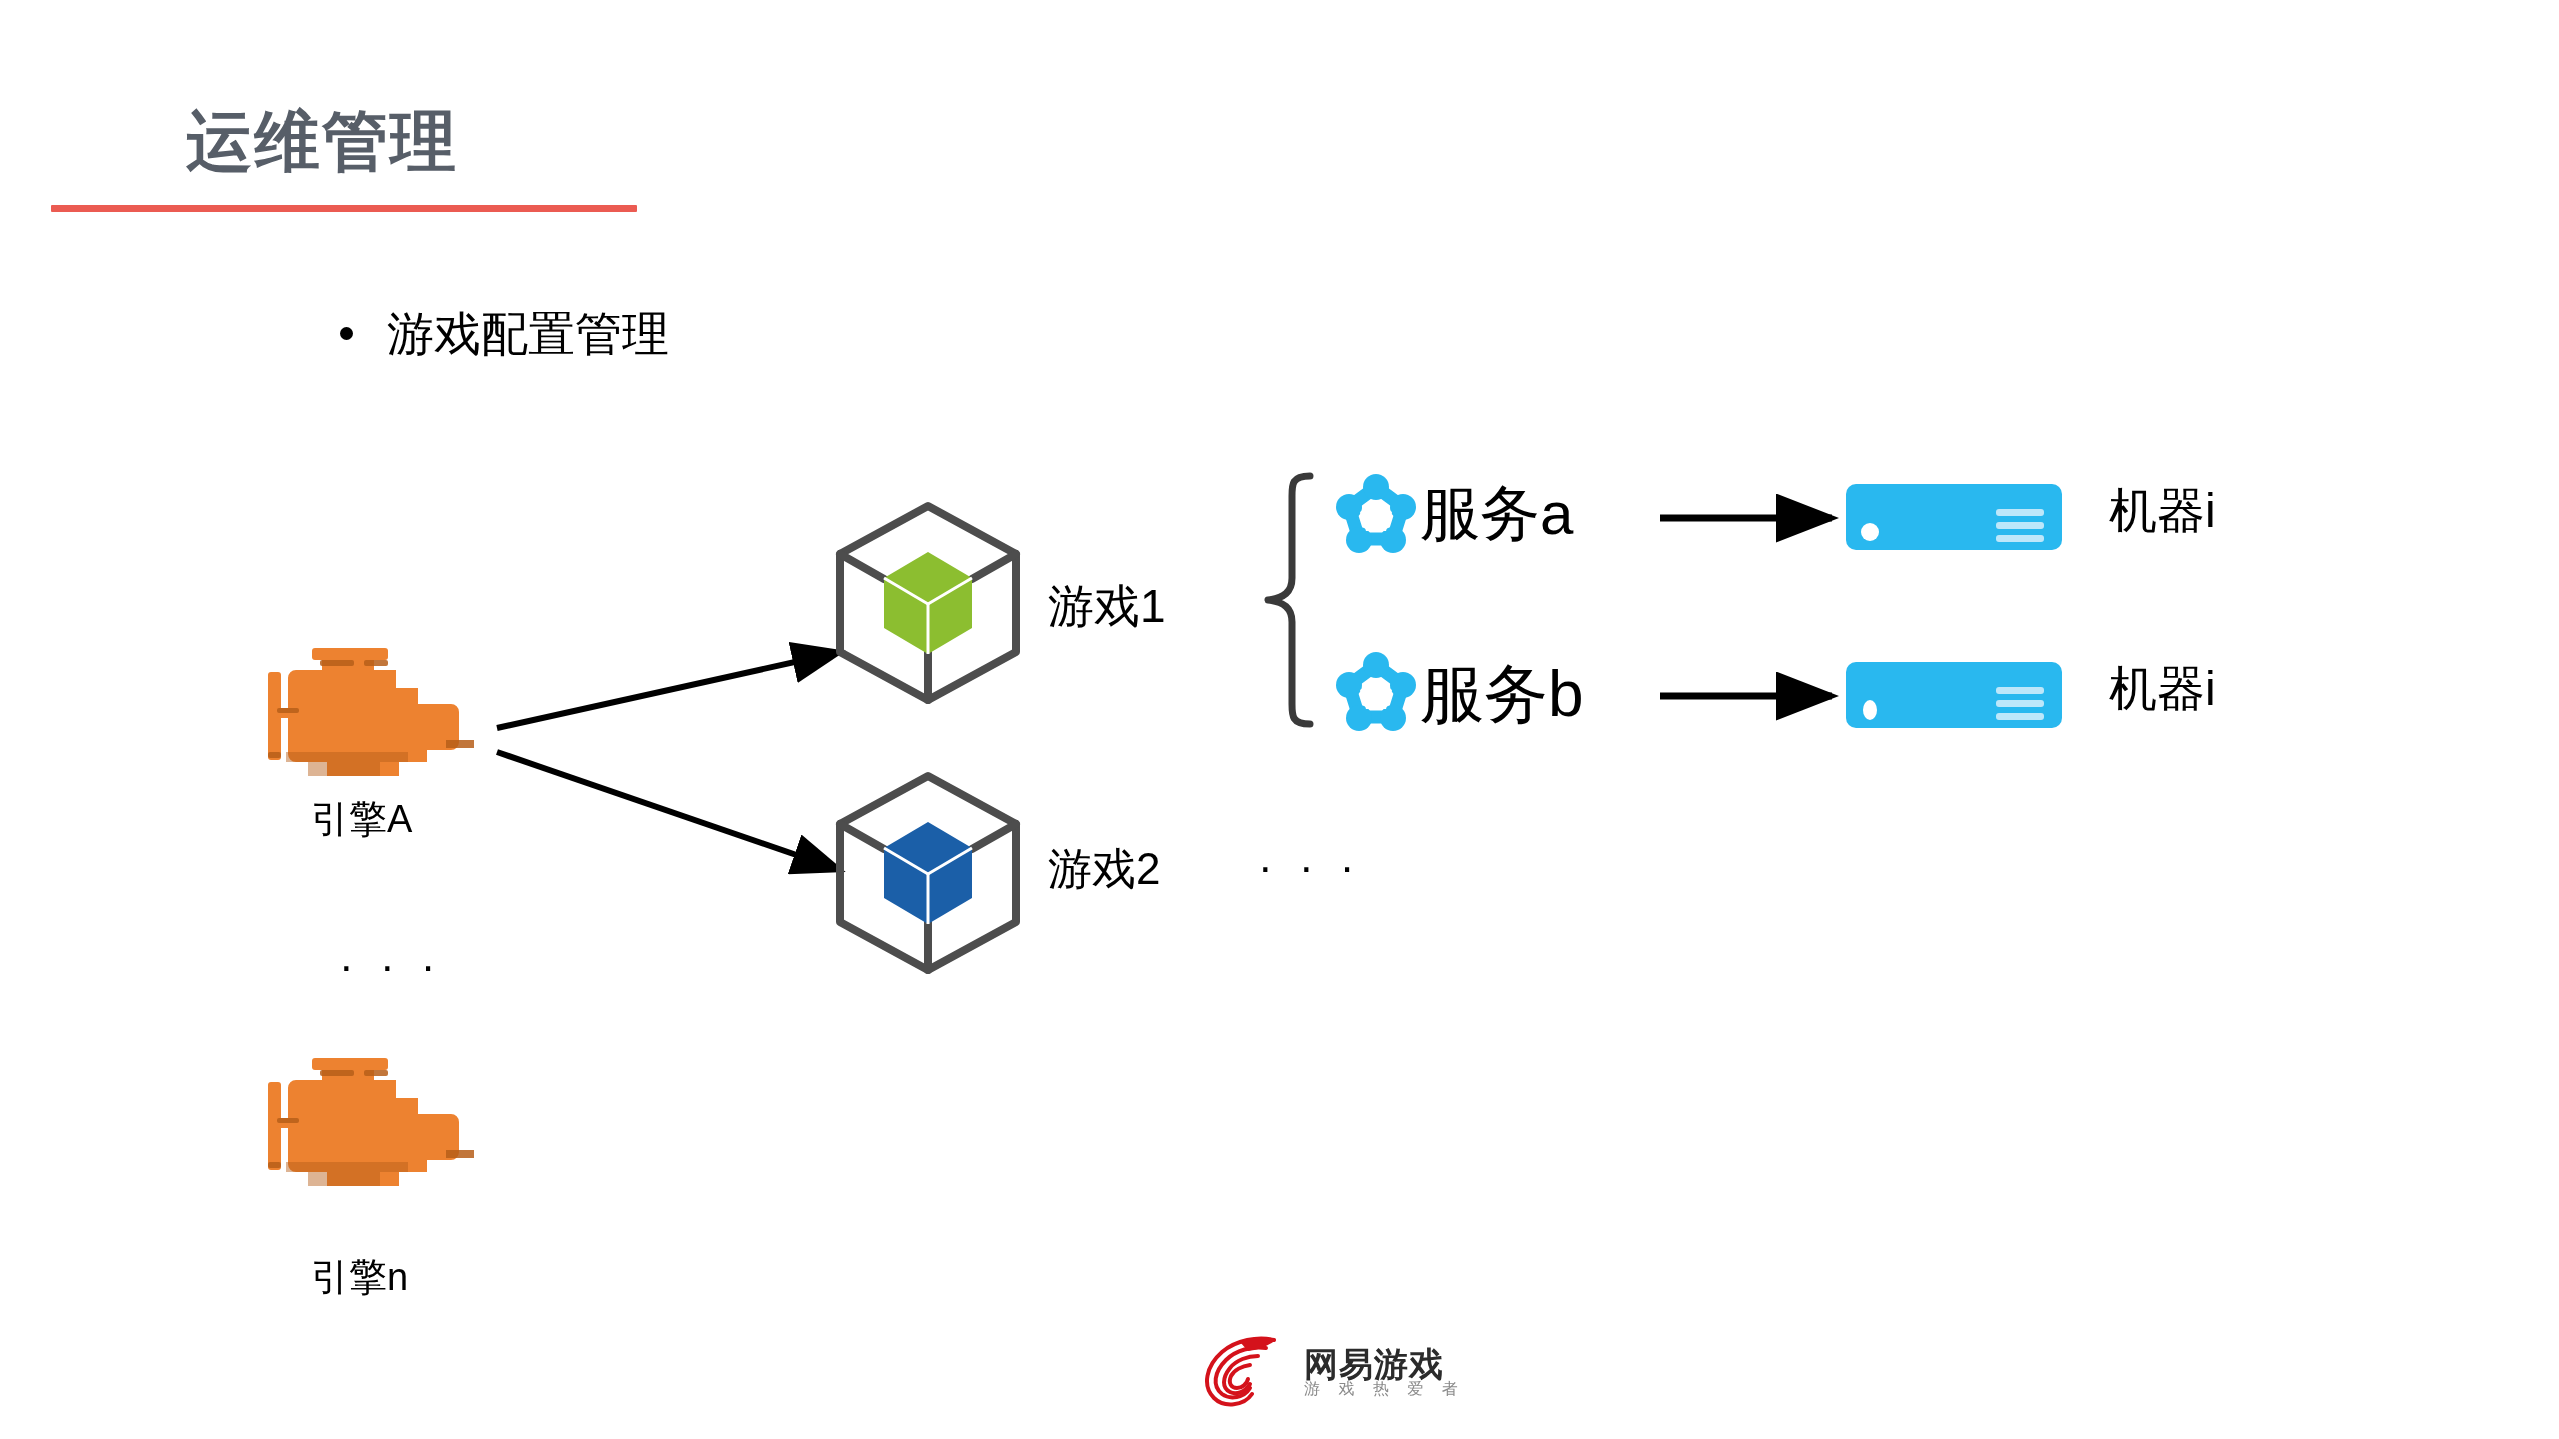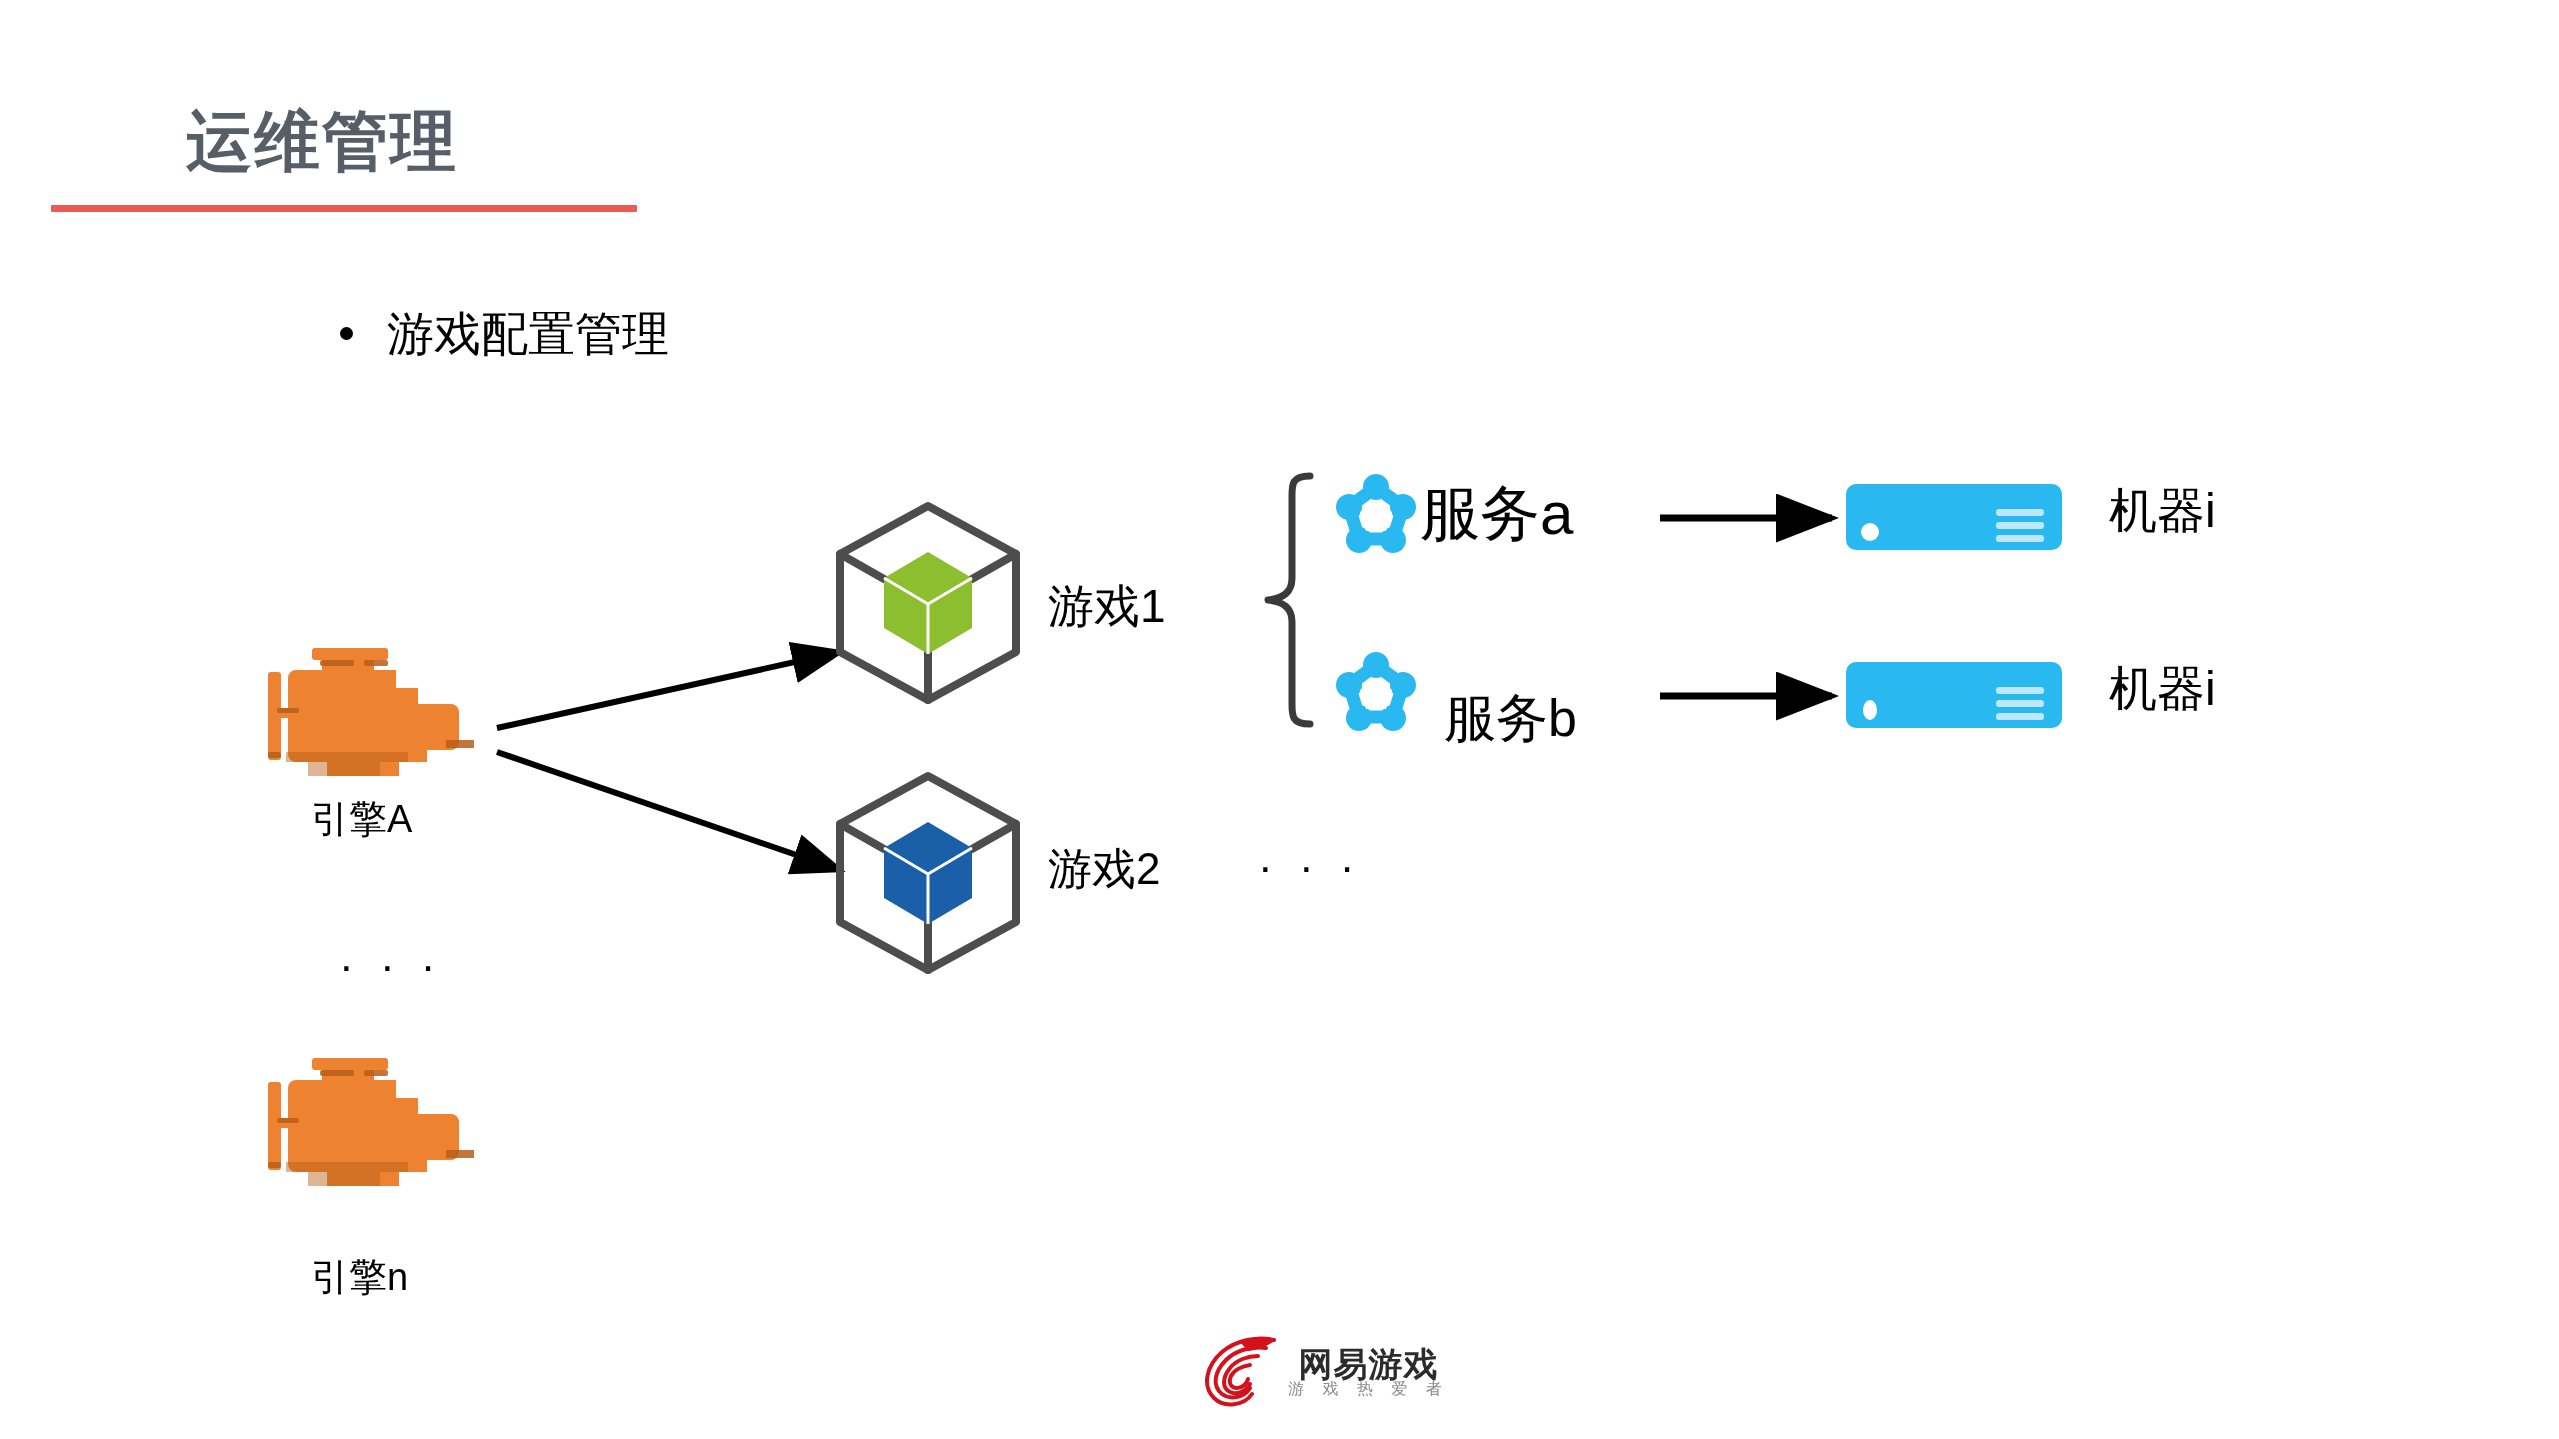--- a/index.html
+++ b/index.html
@@ -131,21 +131,21 @@
   .service {
     position: absolute;
     width: 86px;
     height: 86px;
   }
   .service svg { display:block; width:100%; height:100%; }
   .service-a { left: 1333px; top: 474px; }
   .service-b { left: 1333px; top: 652px; }
 
   .label-service-a { left: 1420px; top: 484px; font-size: 60px; }
-  .label-service-b { left: 1420px; top: 692px; font-size: 52px; margin-left: 24px; }
+  .label-service-b { left: 1420px; top: 662px; font-size: 64px; }
 
   
   .server {
     position: absolute;
     width: 216px;
     height: 66px;
   }
   .server svg { display:block; width:100%; height:100%; }
   .server-1 { left: 1846px; top: 484px; }
   .server-2 { left: 1846px; top: 662px; }
@@ -155,22 +155,21 @@
 
   
   .footer-logo {
     position: absolute;
     left: 1196px;
     top: 1330px;
     width: 228px;
     height: 84px;
     display: flex;
     align-items: center;
-    gap: 8px;
-    text-align: center;
+    gap: 24px;
   }
   .logo-mark { width: 84px; height: 76px; flex: 0 0 auto; }
   .logo-mark svg { display:block; width:100%; height:100%; }
   .logo-words {
     display: flex;
     flex-direction: column;
     justify-content: center;
     line-height: 1;
   }
   .logo-main {

